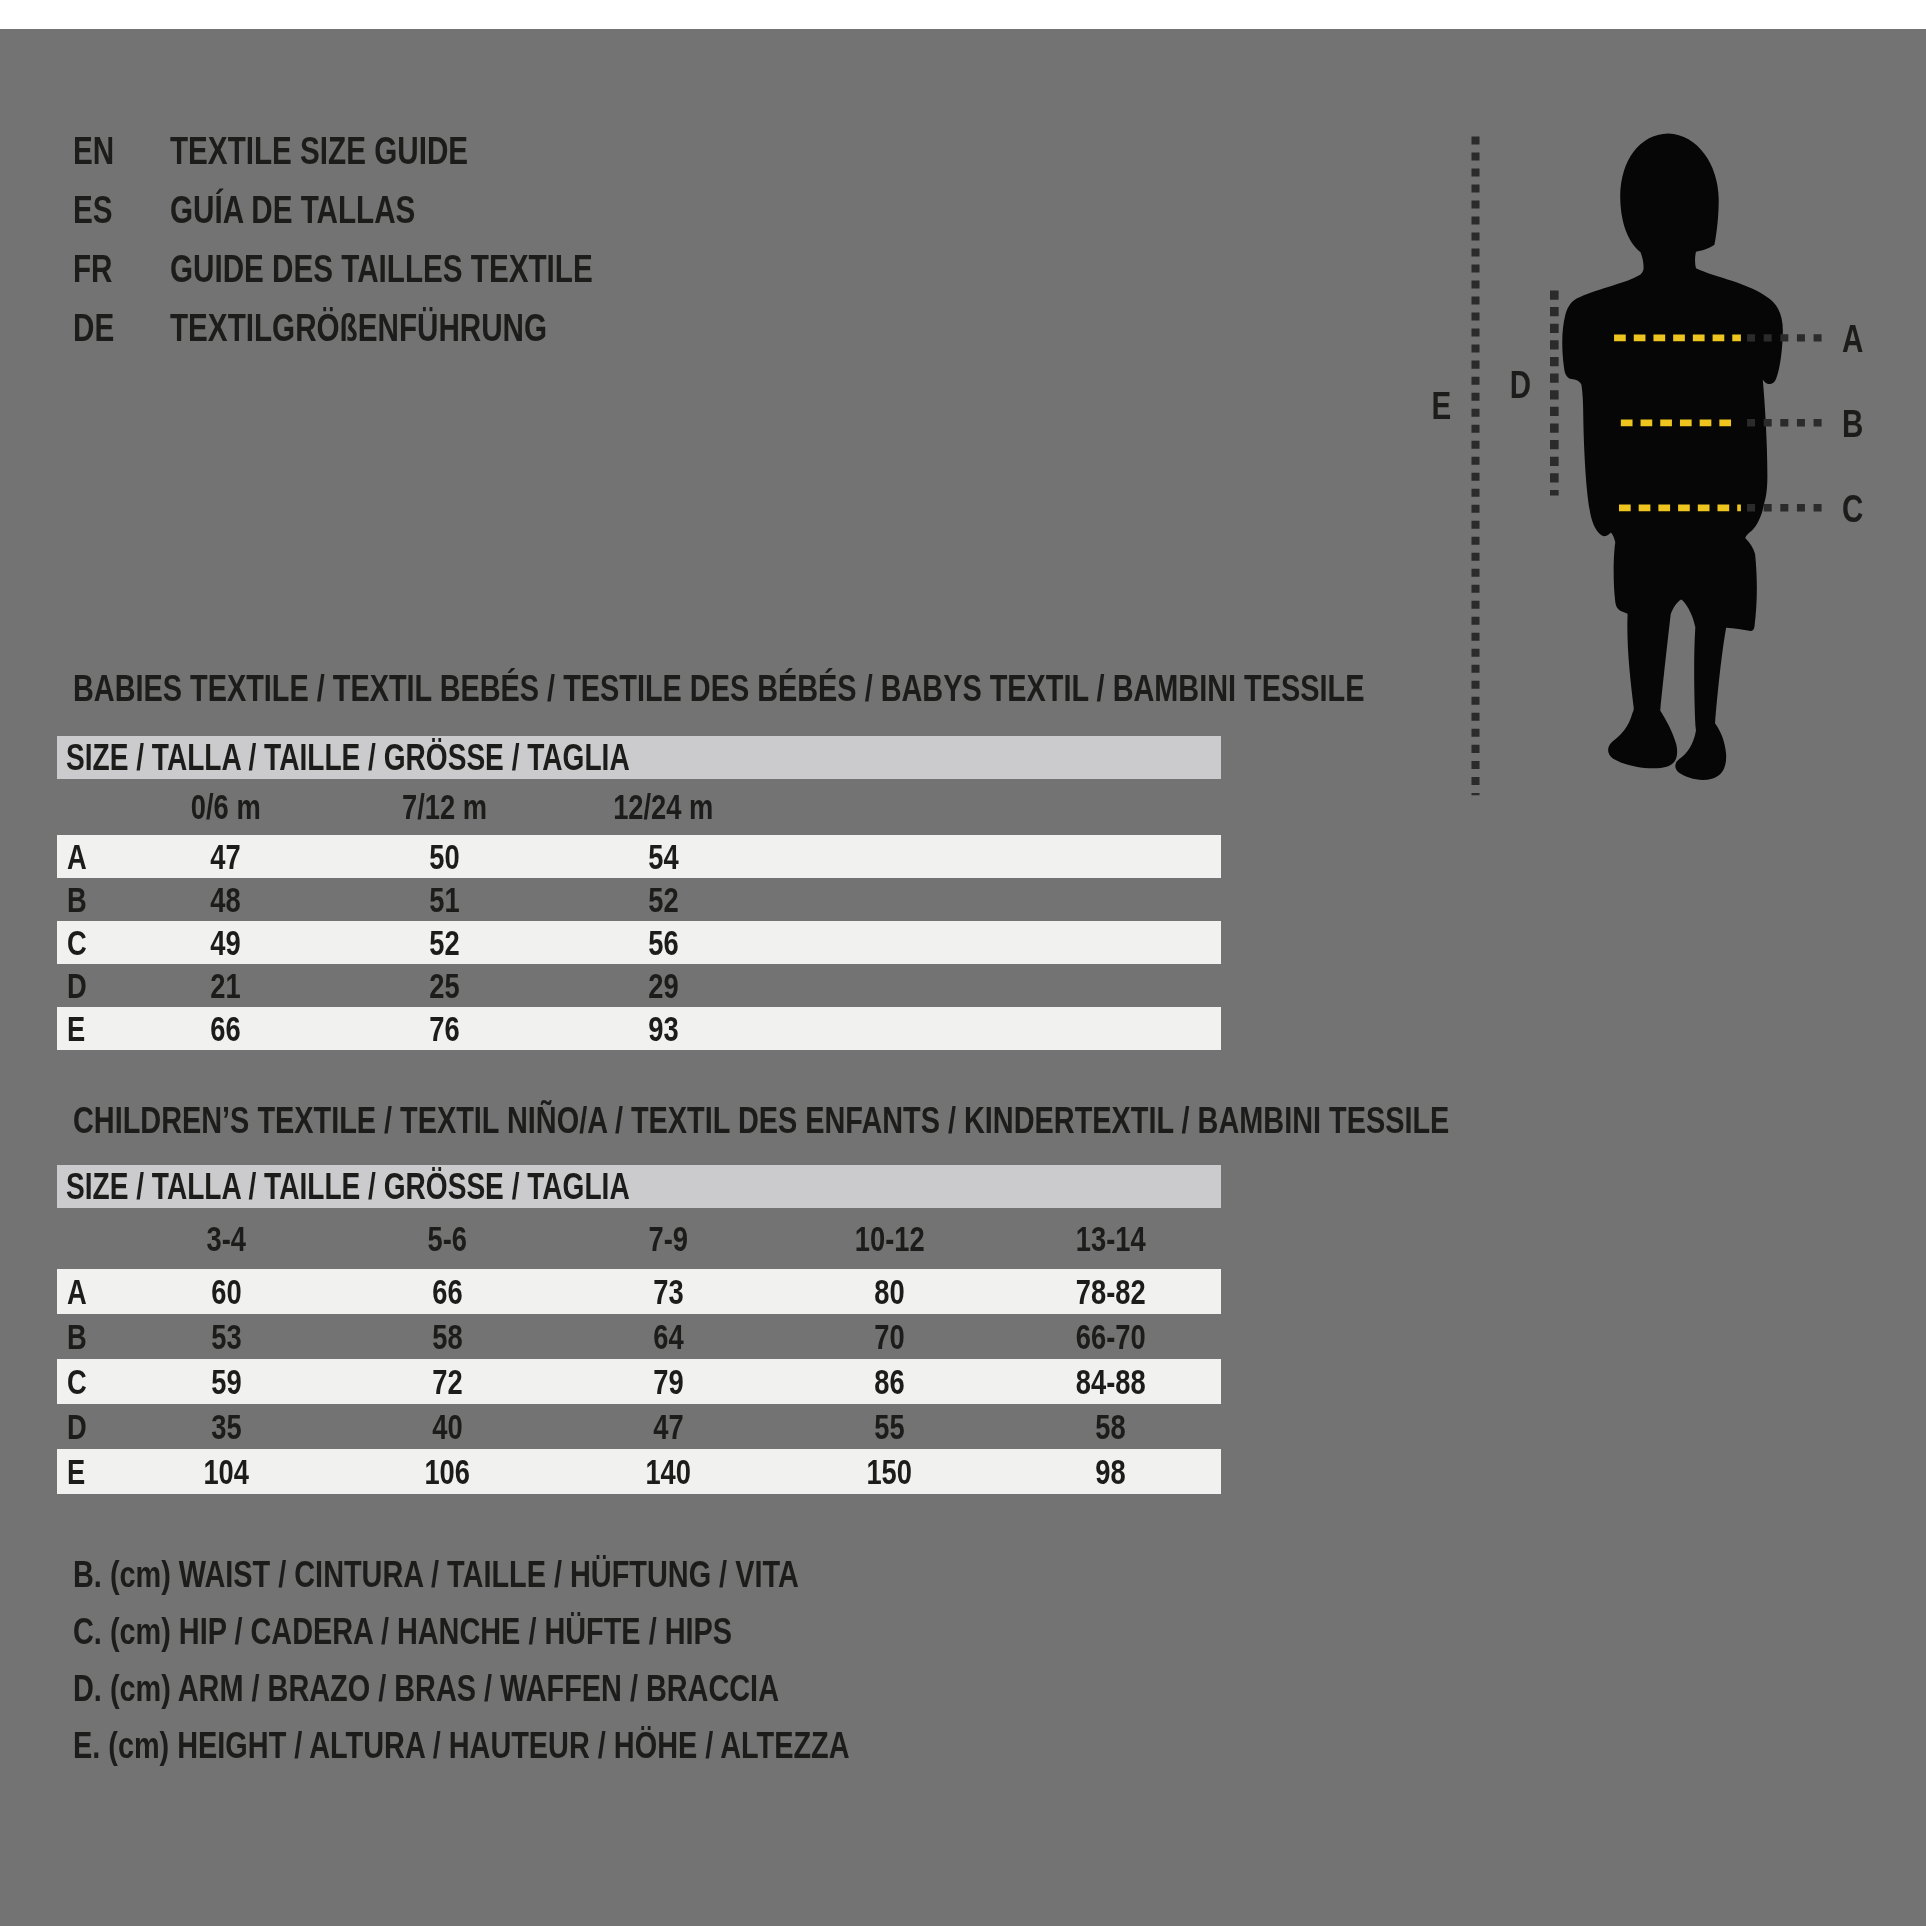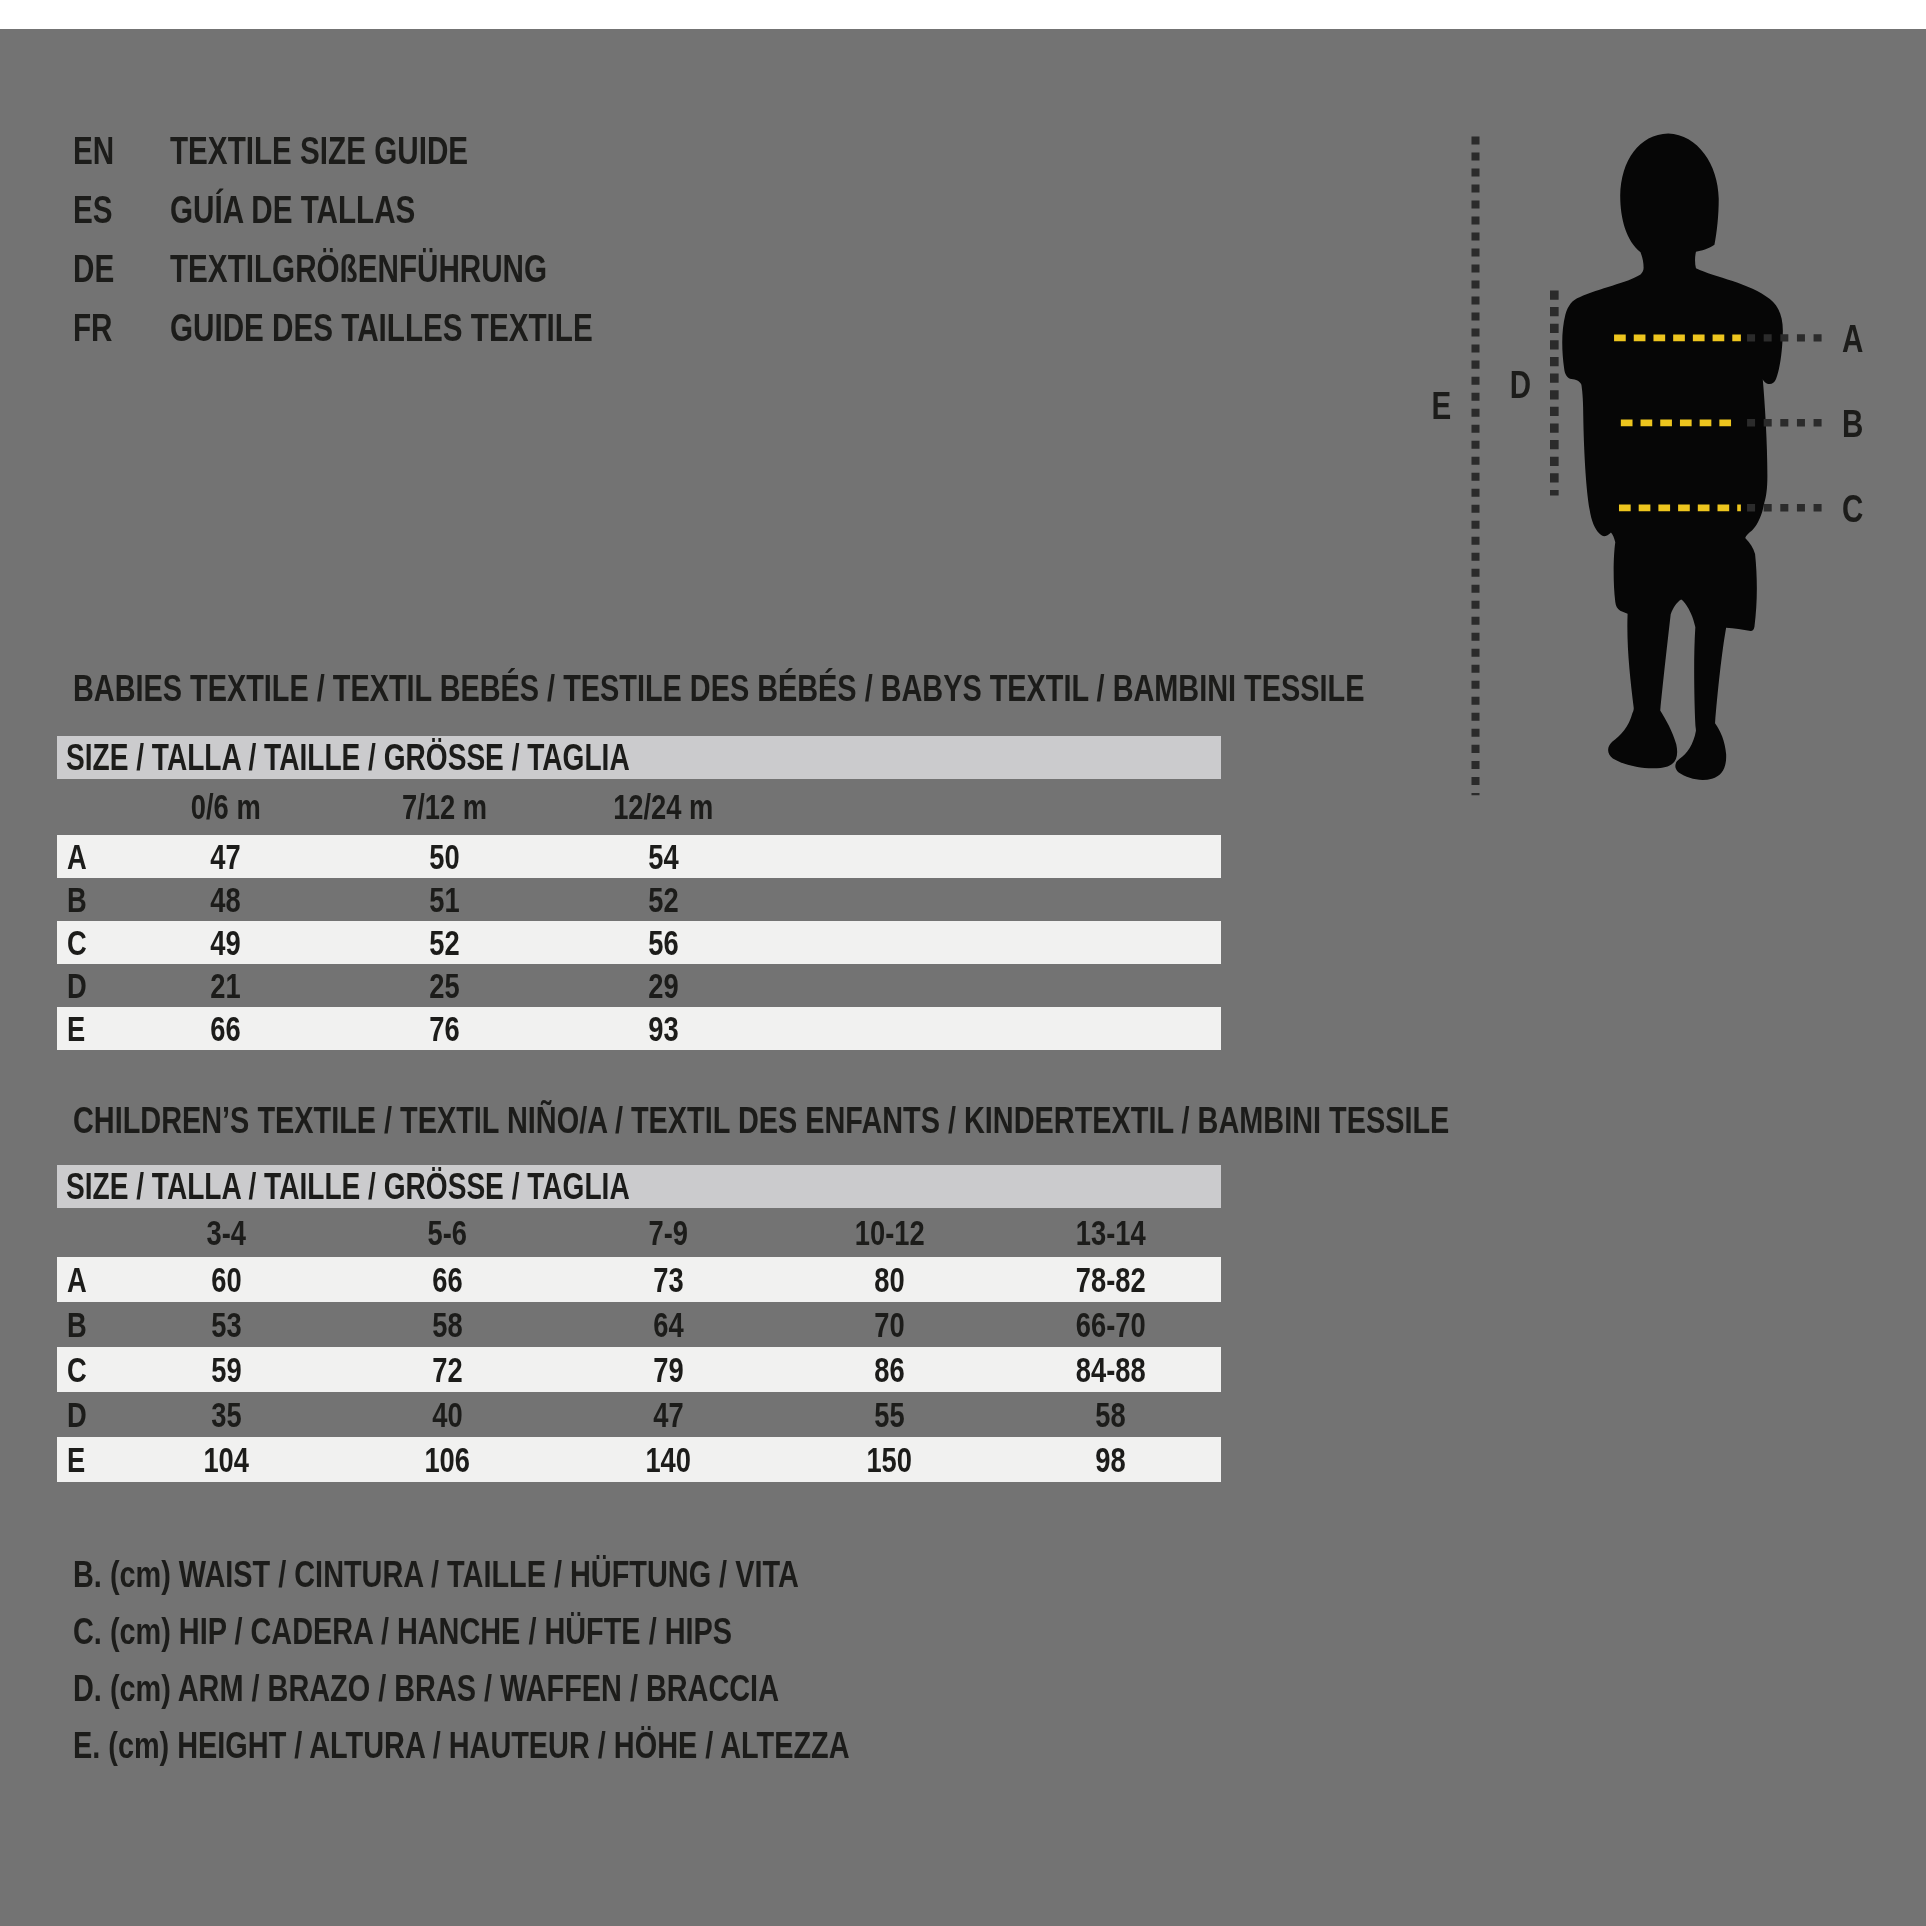--- a/index.html
+++ b/index.html
@@ -39,21 +39,21 @@
   
   .table { position: absolute; left: 57px; width: 1164px; }
   .babies-table { top: 707px; }
   .children-table { top: 1136px; }
   .band { height: 43px; background: #cbcbcd; display: flex; align-items: center; }
   .band .cond { margin-left: 8.6px; font-size: 36px; }
   .cols, .trow { display: grid; align-items: center; }
   .babies-table .cols, .babies-table .trow { grid-template-columns: 59px 219px 219px 219px; }
   .children-table .cols, .children-table .trow { grid-template-columns: 59px 221px 221px 221px 221px 221px; }
   .babies-table .cols { height: 56px; }
-  .children-table .cols { height: 49px; }
+  .children-table .cols { height: 61px; }
   .babies-table .trow { height: 43px; }
   .children-table .trow { height: 45px; }
   .trow.striped { background: #f1f1f0; }
   .cell { display: flex; justify-content: center; font-size: 35px; }
   .cell .cond { transform-origin: 50% 50%; }
   .rlabel { padding-left: 10px; font-size: 35px; }
 
   
   .legend { position: absolute; left: 73px; top: 1517px; }
   .legend .legend-line { height: 57px; display: flex; align-items: center; font-size: 37px; }
@@ -66,26 +66,26 @@
   <section class="langs">
     <div class="lang-row">
       <span class="lang-code cond">EN</span>
       <span class="cond">TEXTILE SIZE GUIDE</span>
     </div>
     <div class="lang-row">
       <span class="lang-code cond">ES</span>
       <span class="cond">GUÍA DE TALLAS</span>
     </div>
     <div class="lang-row">
+      <span class="lang-code cond">FR</span>
+      <span class="cond">GUIDE DES TAILLES TEXTILE</span>
+    </div>
+    <div class="lang-row">
       <span class="lang-code cond">DE</span>
       <span class="cond">TEXTILGRÖßENFÜHRUNG</span>
-    </div>
-    <div class="lang-row">
-      <span class="lang-code cond">FR</span>
-      <span class="cond">GUIDE DES TAILLES TEXTILE</span>
     </div>
   </section>
 
   <svg class="figure" viewBox="0 0 760 1130" xmlns="http://www.w3.org/2000/svg">
 
     <line x1="95" y1="25" x2="95" y2="1095" stroke="#2b2b2b" stroke-width="13" stroke-dasharray="13 13"></line>
 
     <line x1="223" y1="275" x2="223" y2="608" stroke="#2b2b2b" stroke-width="14" stroke-dasharray="15 12"></line>
 
     <path fill="#060606" d="

